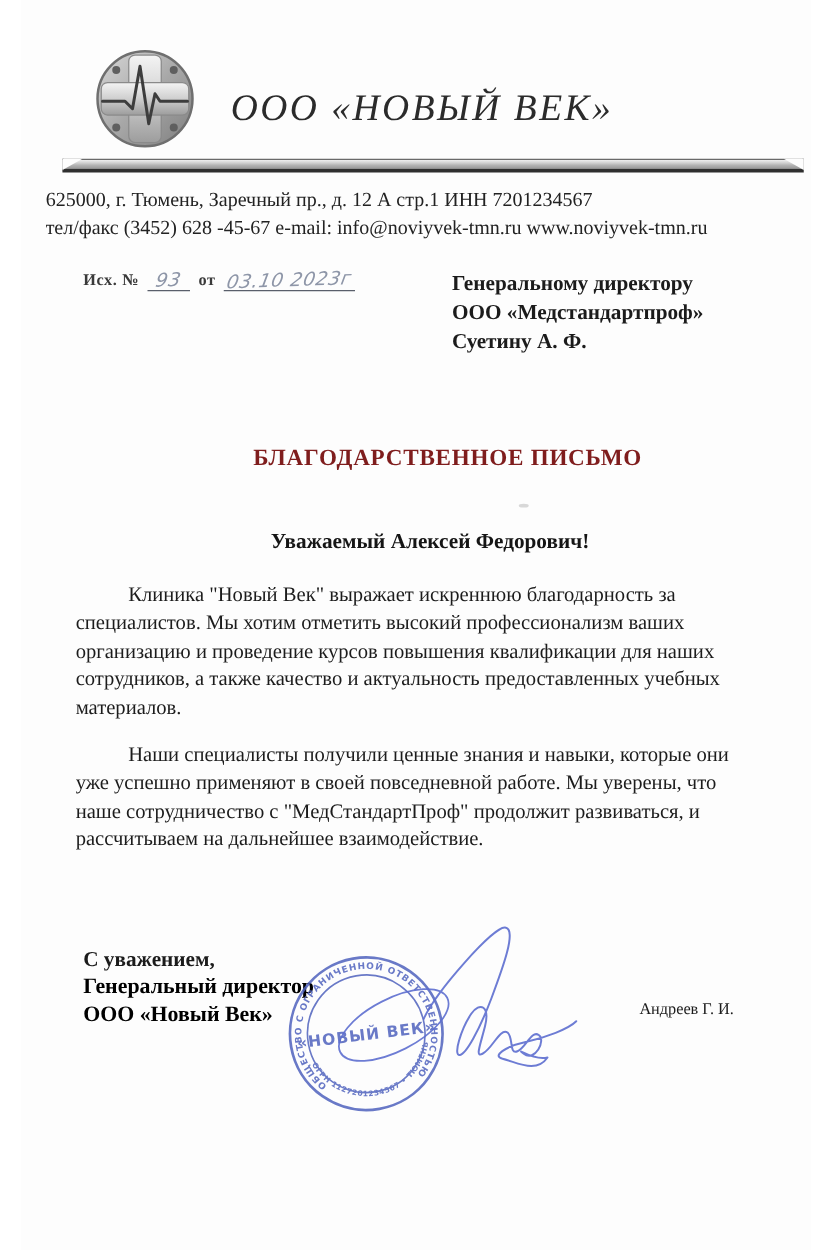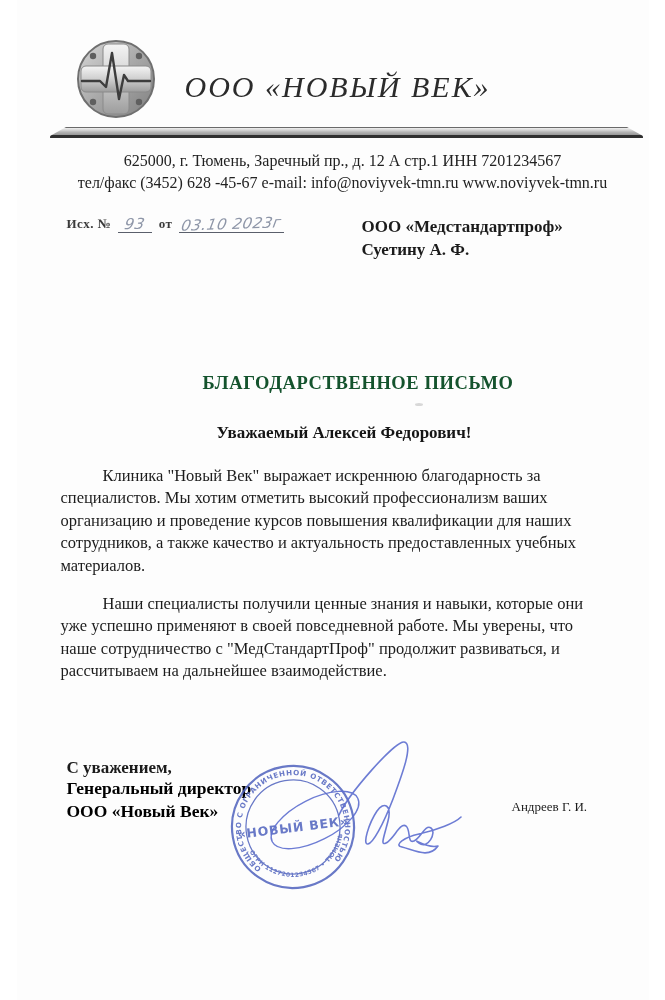--- a/index.html
+++ b/index.html
@@ -25,21 +25,21 @@
   .divider::before {
     content:""; position:absolute; left:-1px; top:-1px; width:0; height:0;
     border-top:9px solid #fdfdfd; border-right:16px solid transparent;
   }
   .divider::after {
     content:""; position:absolute; right:-1px; top:-1px; width:0; height:0;
     border-top:9px solid #fdfdfd; border-left:16px solid transparent;
   }
   .address {
     position:absolute; left:20px; top:150px; width:612px;
-    text-align:center; font-size:16px; line-height:22px; color:#222;
+    text-align:left; font-size:16px; line-height:22px; color:#222;
   }
   
   .ref-line {
     position:absolute; left:50px; top:214px; font-size:13px; font-weight:bold;
     color:#3a3a3a; letter-spacing:0.5px; white-space:nowrap;
   }
   .blank {
     display:inline-block; border-bottom:1.3px solid #5a5f6b;
     text-align:center; vertical-align:baseline; margin:0 3px;
   }
@@ -51,23 +51,22 @@
     transform:skewX(-12deg) rotate(-2deg) translateY(1px);
   }
   
   .recipient {
     position:absolute; left:345px; top:215px;
     font-weight:bold; font-size:17px; line-height:23px; color:#1b1b1b;
   }
   
   .doc-title {
     position:absolute; left:186px; top:357px;
-    font-weight:bold; font-size:18.5px; letter-spacing:0.6px; color:#14532d;
+    font-weight:bold; font-size:18.5px; letter-spacing:0.6px; color:#7f1d1d;
     white-space:nowrap;
-    margin-top:16px;
   }
   .salutation {
     position:absolute; left:200px; top:423px;
     font-weight:bold; font-size:17px; color:#151515; white-space:nowrap;
   }
   .para {
     position:absolute; left:44px; width:560px;
     font-size:16.5px; line-height:22.4px; color:#1c1c1c;
   }
   .para .indent { padding-left:42px; }
@@ -132,20 +131,21 @@
   </div>
 
   <div class="ref-line">
     <span>Исх. №</span>
     <span class="blank blank-num"><span class="hw">93</span></span>
     <span>от</span>
     <span class="blank blank-date"><span class="hw">03.10 2023г</span></span>
   </div>
 
   <div class="recipient">
+    <div>Генеральному директору</div>
     <div>ООО «Медстандартпроф»</div>
     <div>Суетину А. Ф.</div>
   </div>
 
   <div class="doc-title">БЛАГОДАРСТВЕННОЕ ПИСЬМО</div>
   <div class="salutation">Уважаемый Алексей Федорович!</div>
 
   <div class="para p1">
     <div class="indent">Клиника "Новый Век" выражает искреннюю благодарность за</div>
     <div>специалистов. Мы хотим отметить высокий профессионализм ваших</div>

